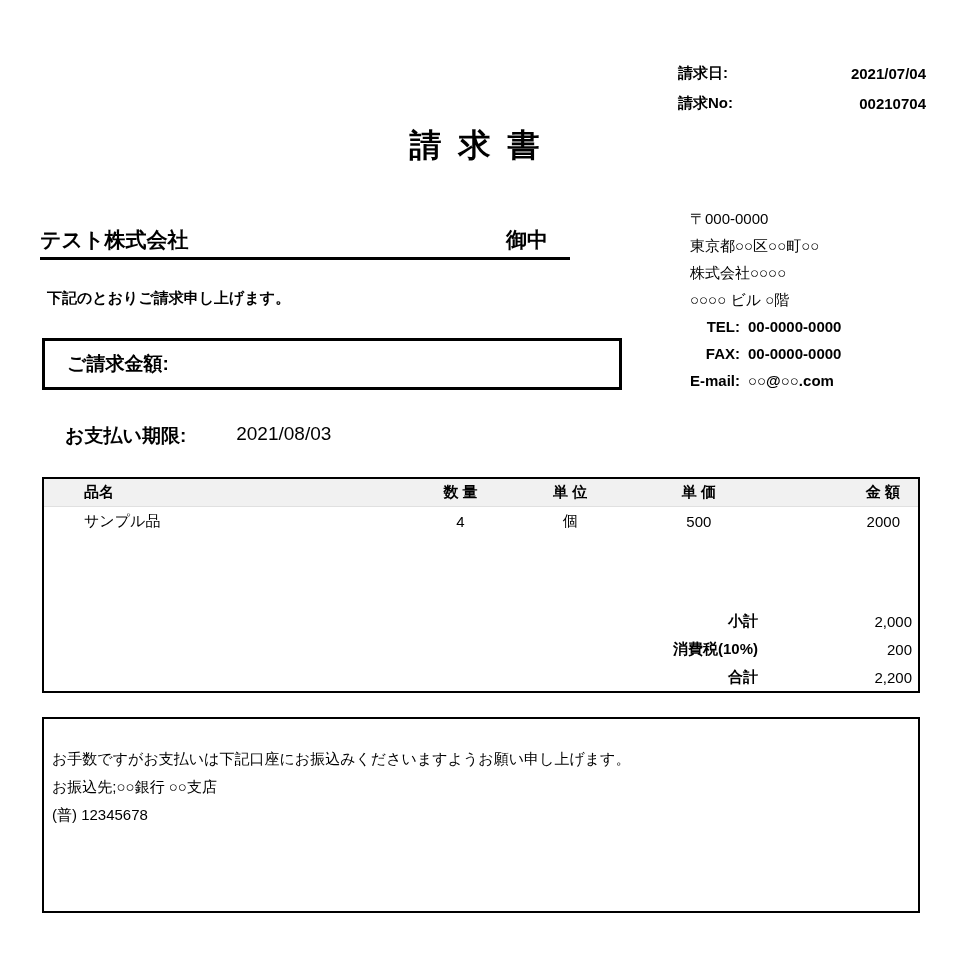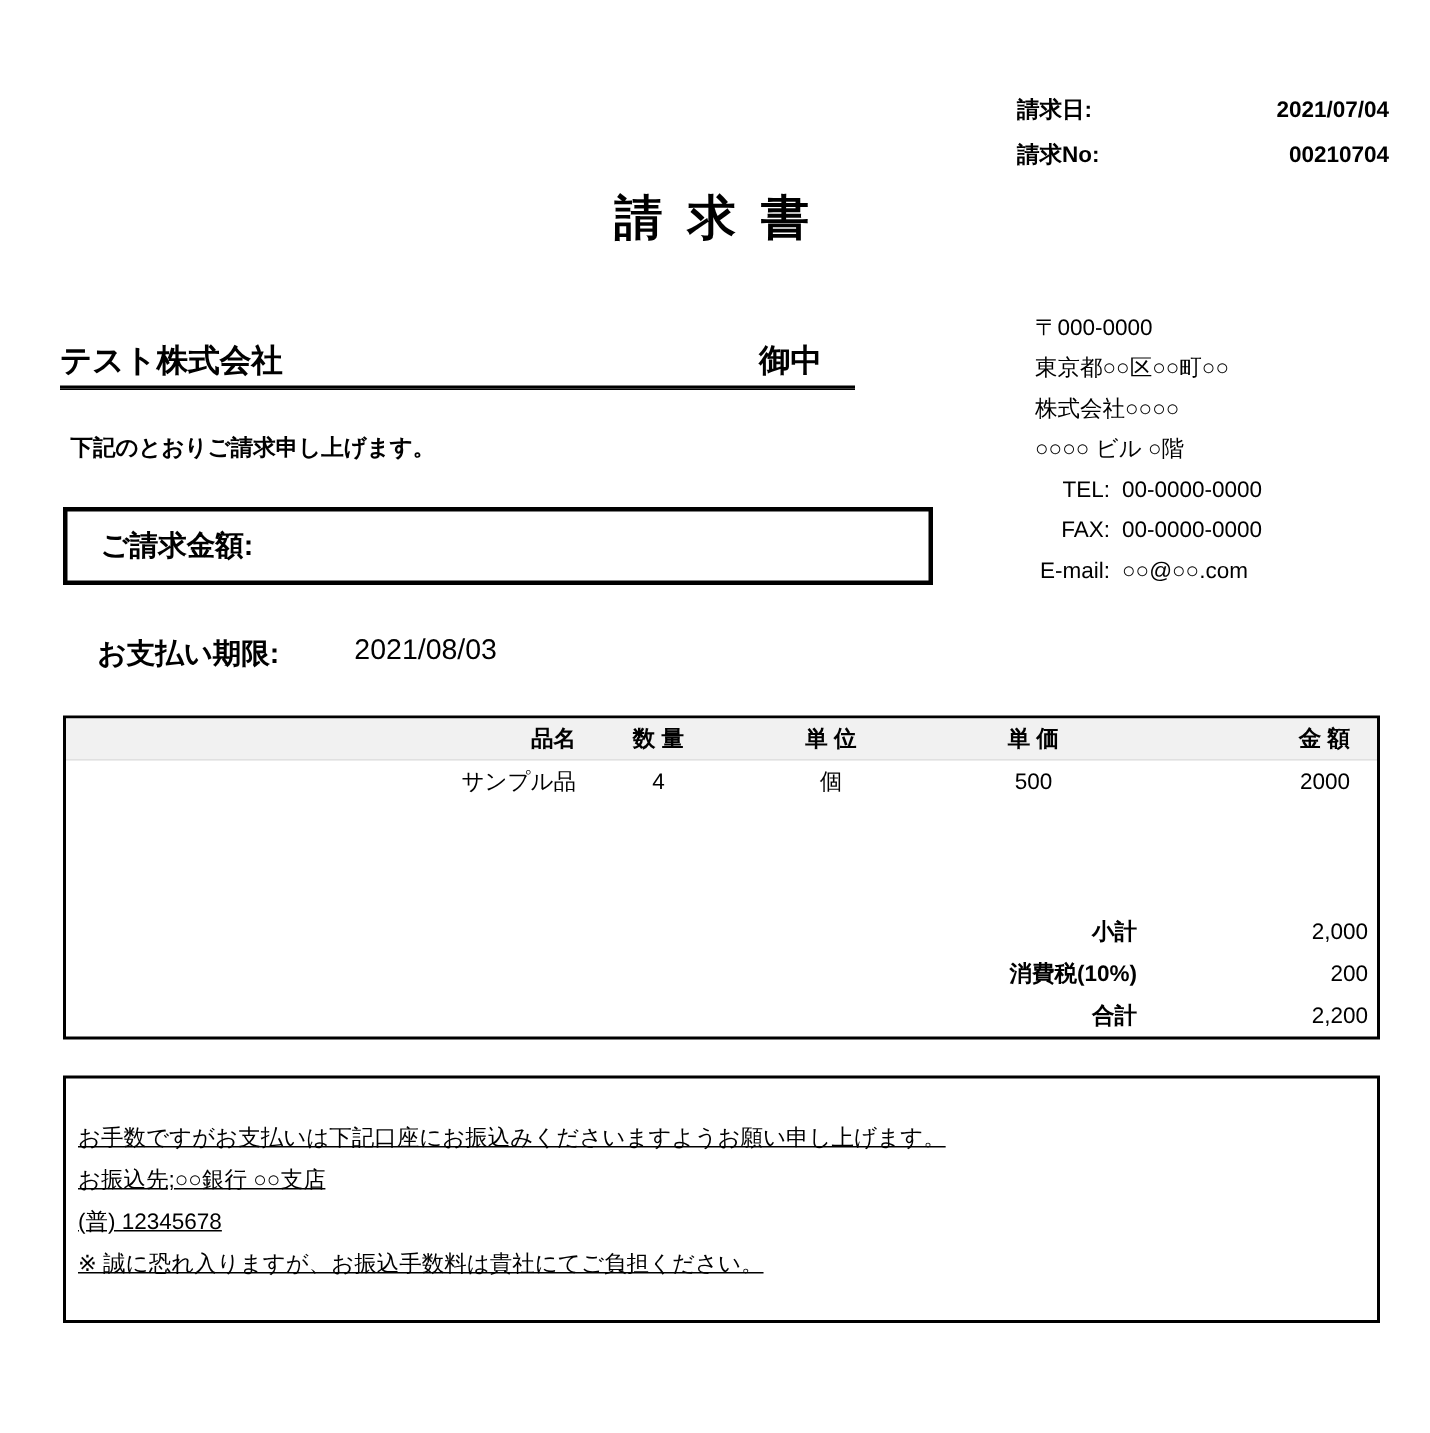--- a/index.html
+++ b/index.html
@@ -68,21 +68,21 @@
   .sender {
     position: absolute;
     top: 205px;
     left: 662px;
     width: 270px;
     font-size: 15px;
     font-weight: 500;
     line-height: 27px;
   }
   .sender .plain { padding-left: 28px; }
-  .sender .labeled { display: flex; }
+  .sender .labeled { display: flex; font-weight: bold; }
   .sender .labeled .lbl {
     width: 78px;
     text-align: right;
   }
   .sender .labeled .val { margin-left: 8px; }
 
   
   .greeting {
     position: absolute;
     top: 289px;
@@ -126,48 +126,47 @@
     position: absolute;
     top: 477px;
     left: 42px;
     width: 878px;
     height: 216px;
     border: 2px solid #000;
     font-size: 15px;
   }
   .trow { display: flex; height: 28px; align-items: center; }
   .thead { background: #f1f1f1; font-weight: 600; border-bottom: 1px solid #e0e0e0; }
-  .c-name   { width: 340px; text-align: right; }
+  .c-name   { width: 340px; text-align: left; margin-left: 40px; }
   .c-qty    { width: 110px; text-align: center; }
   .c-unit   { width: 120px; text-align: center; }
   .c-price  { width: 150px; text-align: center; }
   .c-amount { width: 154px; text-align: right; padding-right: 18px; }
   .totals {
     position: absolute;
     left: 0;
     bottom: 0;
     width: 100%;
   }
   .totals .trow { height: 28px; }
   .t-label { width: 714px; text-align: right; font-weight: 600; }
   .t-value { width: 160px; text-align: right; padding-right: 6px; font-weight: 500; }
 
   
   .bank-box {
     position: absolute;
     top: 717px;
     left: 42px;
     width: 878px;
-    height: 165px;
+    height: 196px;
     border: 2px solid #000;
     padding: 26px 0 0 8px;
     font-size: 15px;
     font-weight: 500;
     line-height: 28px;
-    text-decoration: underline;
   }
 </style>
 </head>
 <body>
 
 <div class="page">
 
   <div class="meta">
     <div class="meta-row">
       <span>請求日:</span>
@@ -246,16 +245,15 @@
         <span class="t-label">合計</span>
         <span class="t-value">2,200</span>
       </div>
     </div>
   </div>
 
   <div class="bank-box">
     <div>お手数ですがお支払いは下記口座にお振込みくださいますようお願い申し上げます。</div>
     <div>お振込先;○○銀行 ○○支店</div>
     <div>(普) 12345678</div>
-    <div>※ 誠に恐れ入りますが、お振込手数料は貴社にてご負担ください。</div>
   </div>
 
 </div>
 
 </body></html>

